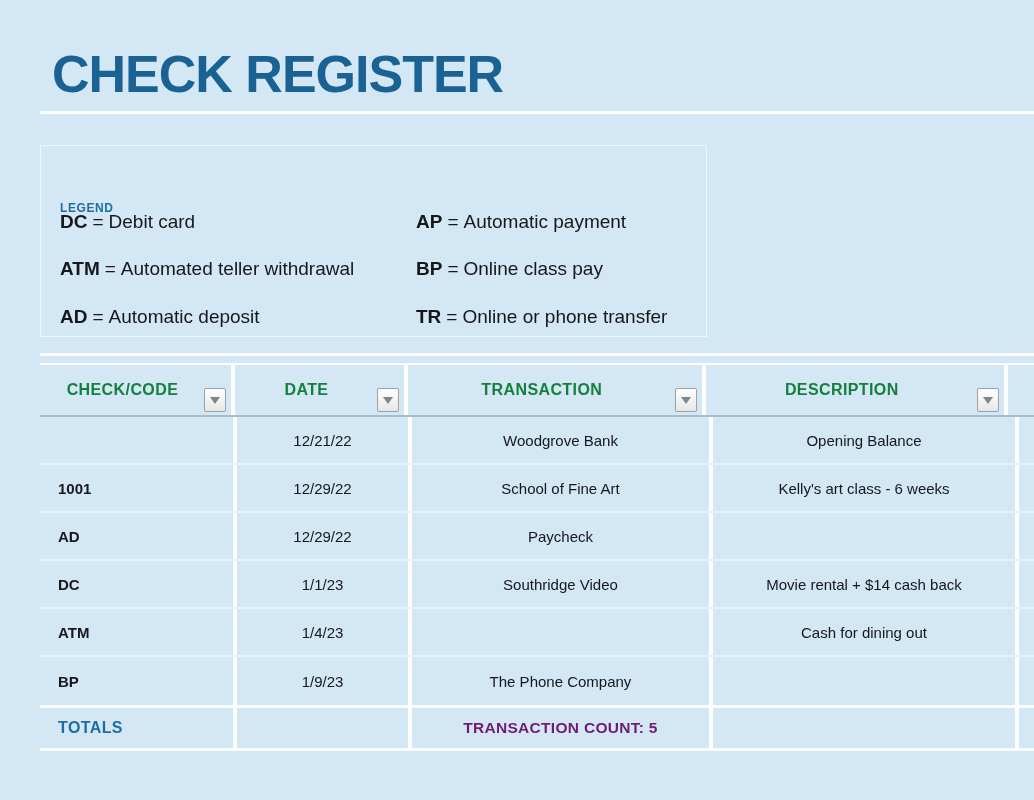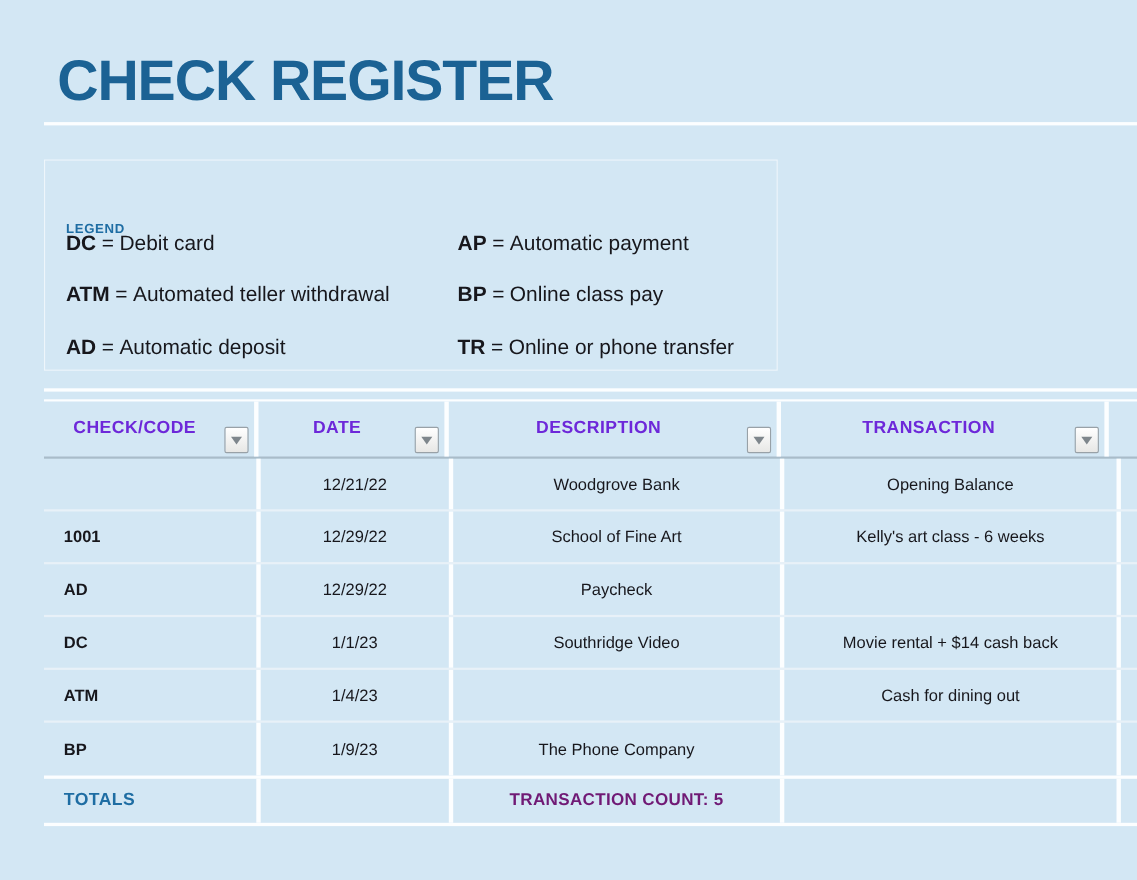--- a/index.html
+++ b/index.html
@@ -67,21 +67,21 @@
     font-size:15px; overflow:hidden; white-space:nowrap;
   }
   .c-code { width:197px; justify-content:flex-start; padding-left:18px; font-weight:bold; }
   .c-date { width:175px; }
   .c-trans { width:301px; }
   .c-desc { width:306px; }
   .c-rest { flex:1; border-right:none; }
 
   .header-row .cell {
     position:relative; justify-content:center; padding-left:0; padding-right:26px;
-    font-weight:bold; font-size:16px; letter-spacing:0.4px; color:#6d28d9;
+    font-weight:bold; font-size:16px; letter-spacing:0.4px; color:#15803d;
   }
   .filter-btn {
     position:absolute; right:5px; bottom:3px;
     width:22px; height:24px;
     border:1px solid #98a1a7; border-radius:2px;
     background:linear-gradient(#ffffff,#e7e7e5);
     display:flex; align-items:center; justify-content:center;
     cursor:pointer;
   }
   .tri {
@@ -124,28 +124,28 @@
         <span class="filter-btn">
             <span class="tri"></span>
           </span>
       </div>
       <div class="cell c-date">
         <span>DATE</span>
         <span class="filter-btn">
             <span class="tri"></span>
           </span>
       </div>
+      <div class="cell c-trans">
+        <span>TRANSACTION</span>
+        <span class="filter-btn">
+            <span class="tri"></span>
+          </span>
+      </div>
       <div class="cell c-desc">
         <span>DESCRIPTION</span>
-        <span class="filter-btn">
-            <span class="tri"></span>
-          </span>
-      </div>
-      <div class="cell c-trans">
-        <span>TRANSACTION</span>
         <span class="filter-btn">
             <span class="tri"></span>
           </span>
       </div>
       <div class="cell c-rest"></div>
     </div>
 
     <div class="trow body-row">
       <div class="cell c-code"></div>
       <div class="cell c-date">12/21/22</div>

